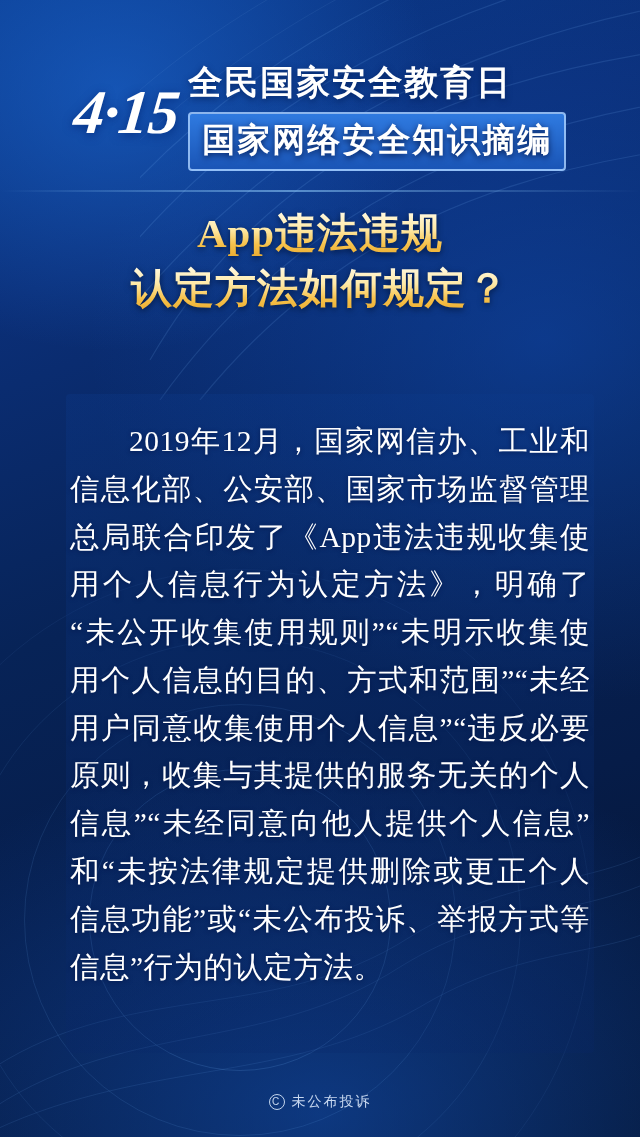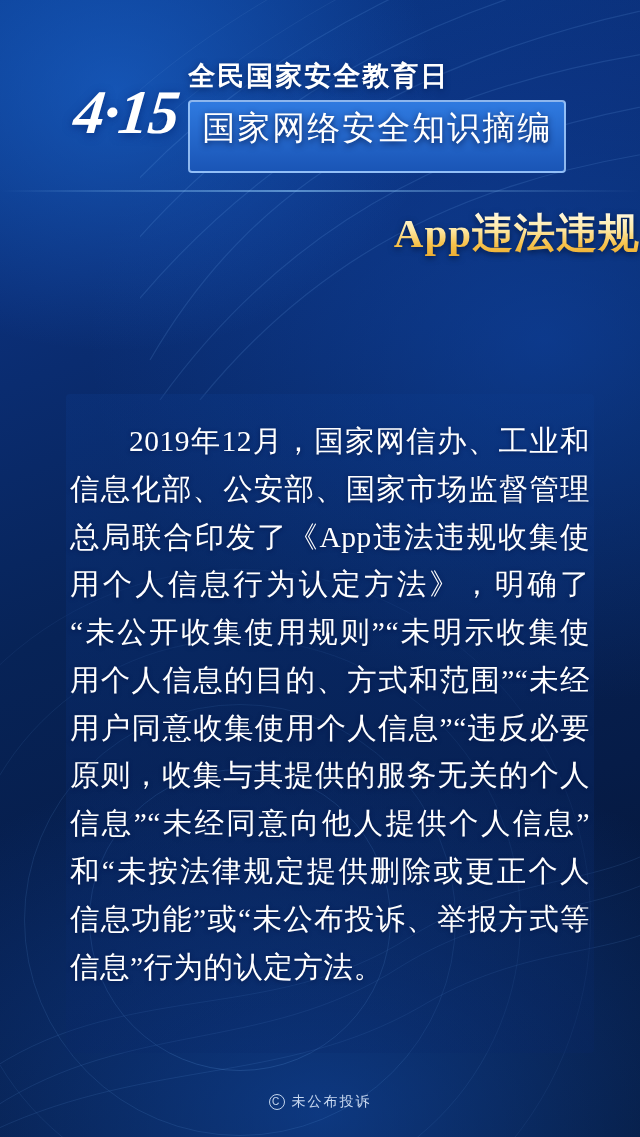--- a/index.html
+++ b/index.html
@@ -85,44 +85,44 @@
     letter-spacing: -1px;
     text-shadow: 0 2px 10px rgba(0,40,120,0.8);
     transform: skewX(-6deg);
     line-height: 1;
     padding-bottom: 6px;
   }
   .header-texts { display: flex; flex-direction: column; gap: 6px; }
   .header-line1 {
     font-family: "Liberation Serif", serif;
     font-weight: bold;
-    font-size: 27px;
+    font-size: 34px;
     letter-spacing: 2px;
     color: #ffffff;
     text-shadow: 0 2px 6px rgba(0,30,90,0.85);
   }
   .header-line2 {
     font-family: "Liberation Serif", serif;
-    font-weight: normal;
+    font-weight: bold;
     font-size: 33px;
     letter-spacing: 2px;
     color: #ffffff;
     background: linear-gradient(180deg,#2f7ae0 0%, #1a55b6 100%);
     border: 2px solid rgba(180,215,255,0.75);
     border-radius: 4px;
-    padding: 4px 12px 20px;
+    padding: 4px 12px 6px;
     text-shadow: 0 2px 6px rgba(0,20,70,0.9);
   }
 
   
   .title-block {
     position: absolute;
     left: 0; right: 0;
     top: 206px;
-    text-align: right;
+    text-align: center;
   }
   .title-line {
     font-family: "Liberation Serif", serif;
     font-weight: bold;
     font-size: 41px;
     line-height: 1.33;
     letter-spacing: 1px;
     background: linear-gradient(180deg, #fffdf2 0%, #ffeaa8 42%, #f6c14a 70%, #e8a62a 100%);
     -webkit-background-clip: text;
     background-clip: text;
@@ -219,20 +219,21 @@
   <div class="header">
     <div class="date-mark">4·15</div>
     <div class="header-texts">
       <div class="header-line1">全民国家安全教育日</div>
       <div class="header-line2">国家网络安全知识摘编</div>
     </div>
   </div>
 
   <div class="title-block">
     <div class="title-line">App违法违规</div>
+    <div class="title-line">认定方法如何规定？</div>
   </div>
 
   <div class="body-panel">
     <div class="body-text">2019年12月，国家网信办、工业和信息化部、公安部、国家市场监督管理总局联合印发了《App违法违规收集使用个人信息行为认定方法》，明确了“未公开收集使用规则”“未明示收集使用个人信息的目的、方式和范围”“未经用户同意收集使用个人信息”“违反必要原则，收集与其提供的服务无关的个人信息”“未经同意向他人提供个人信息”和“未按法律规定提供删除或更正个人信息功能”或“未公布投诉、举报方式等信息”行为的认定方法。</div>
   </div>
 
   <div class="footer">
     <span class="copyright-mark">C</span>
     <span>未公布投诉</span>
   </div>

